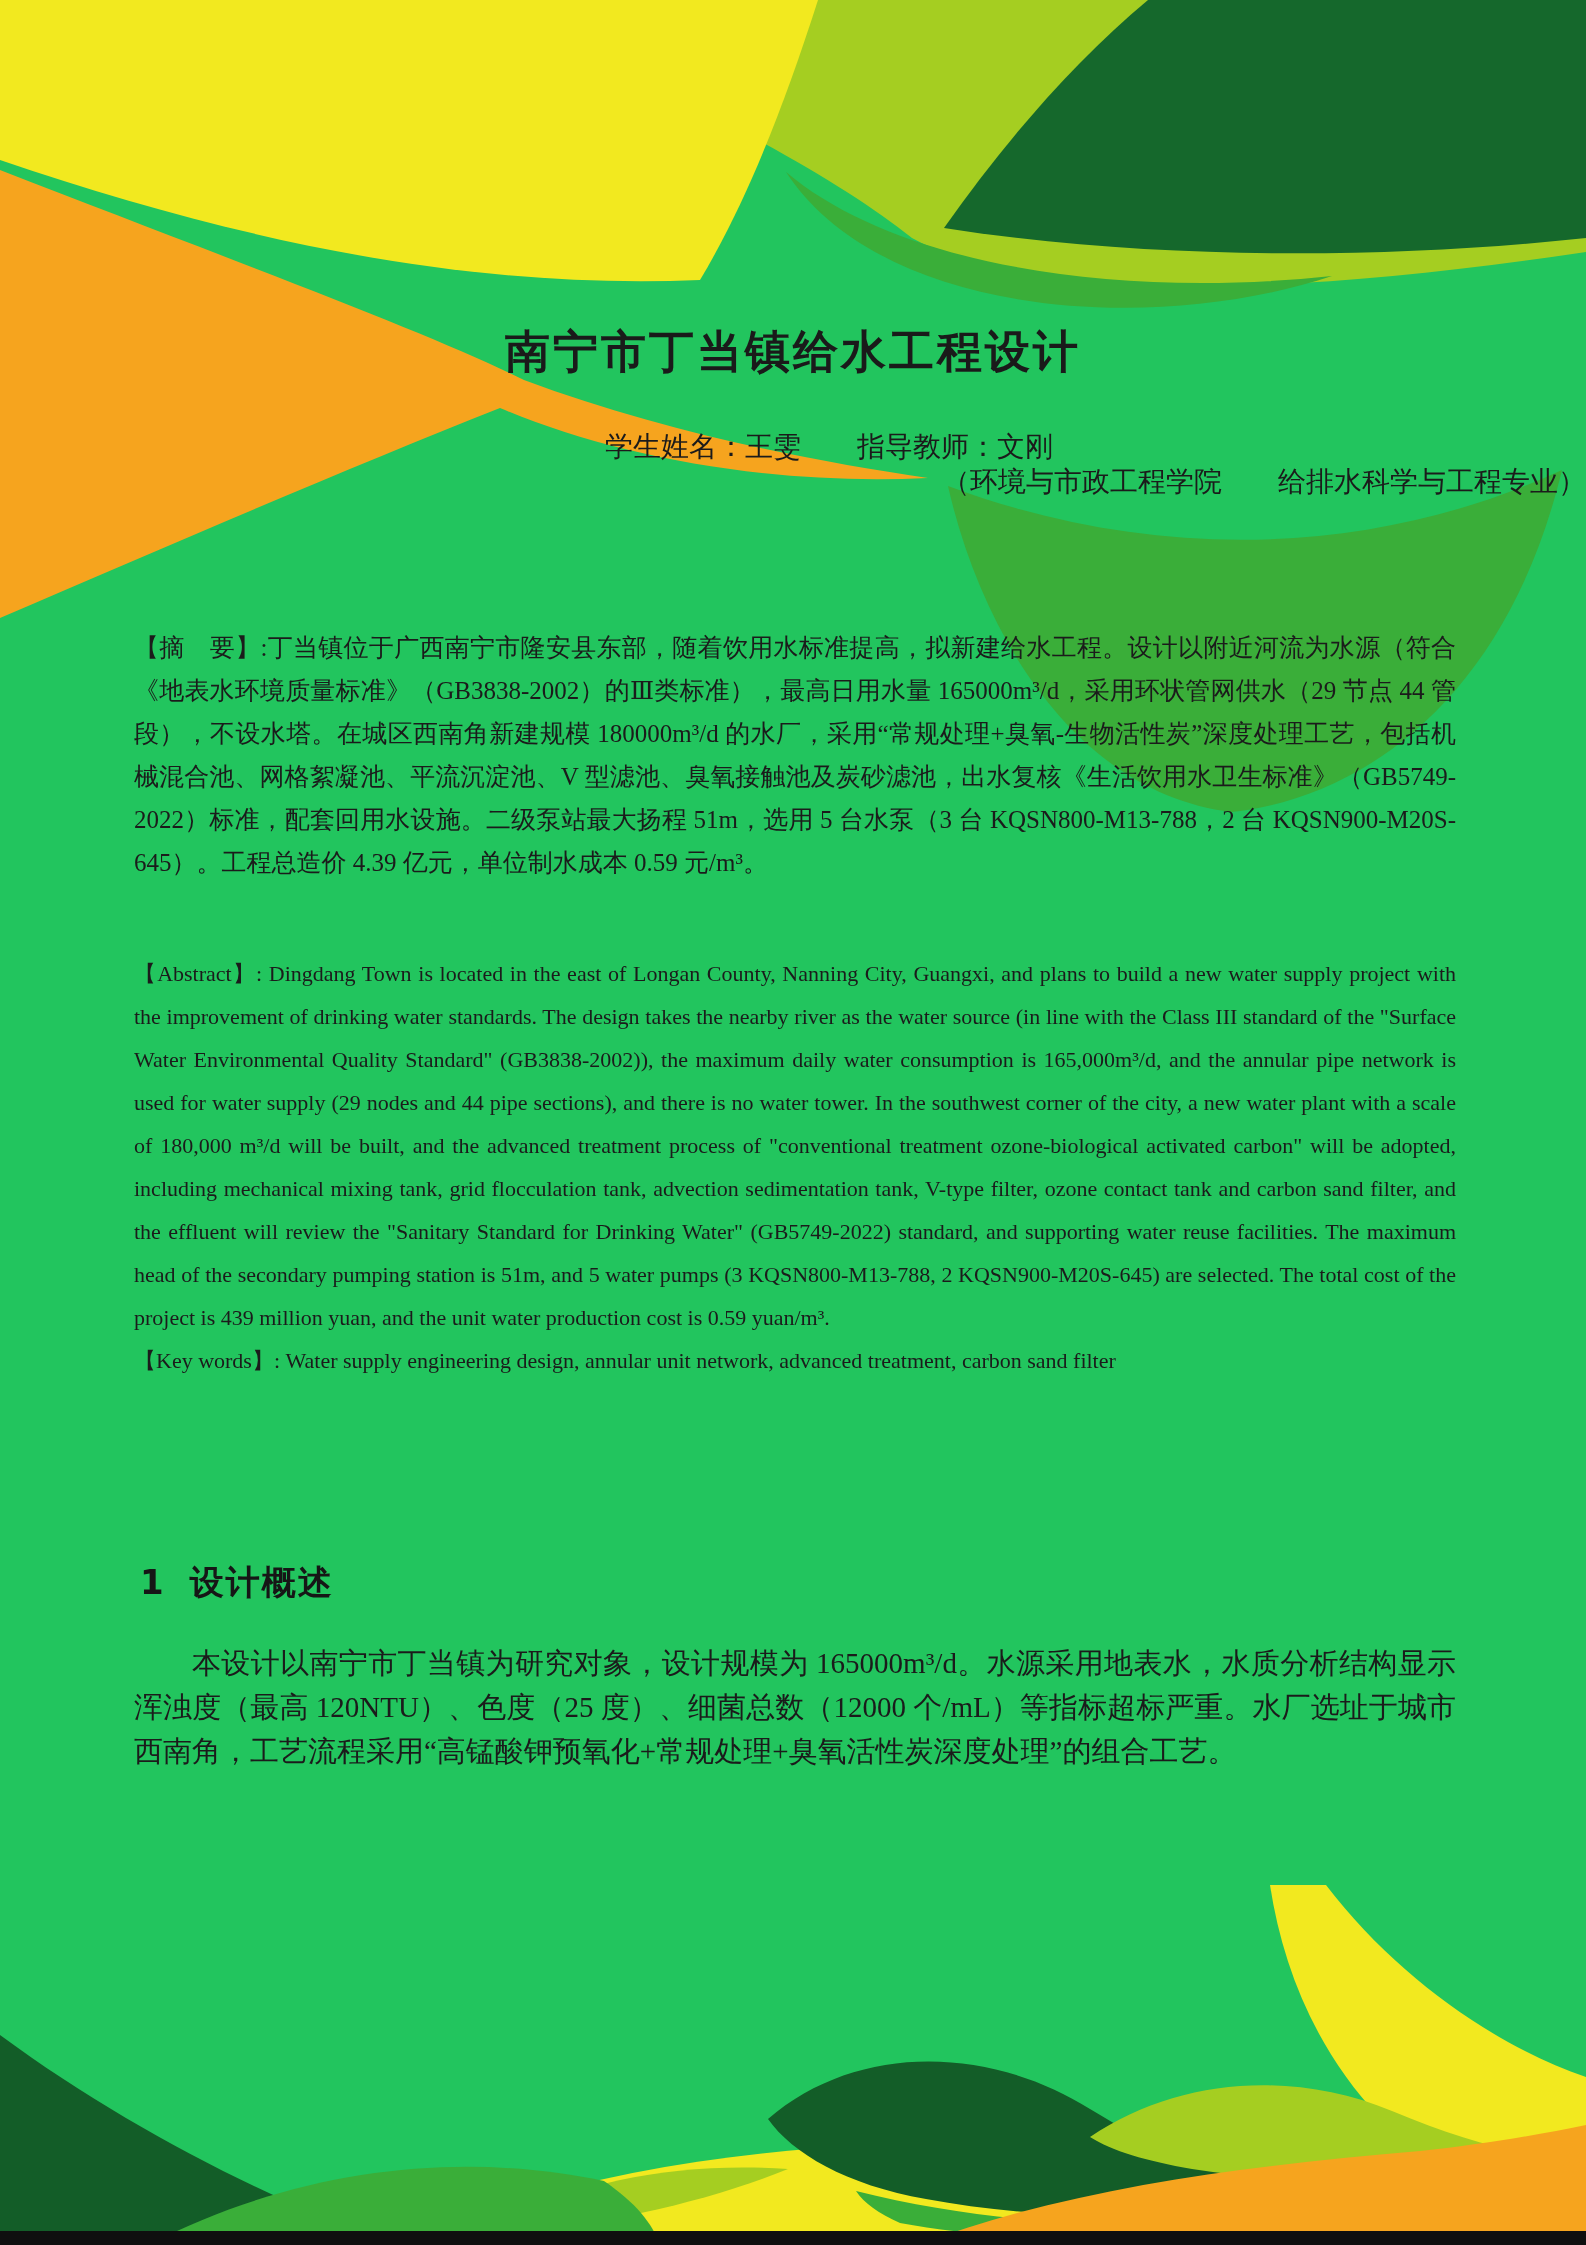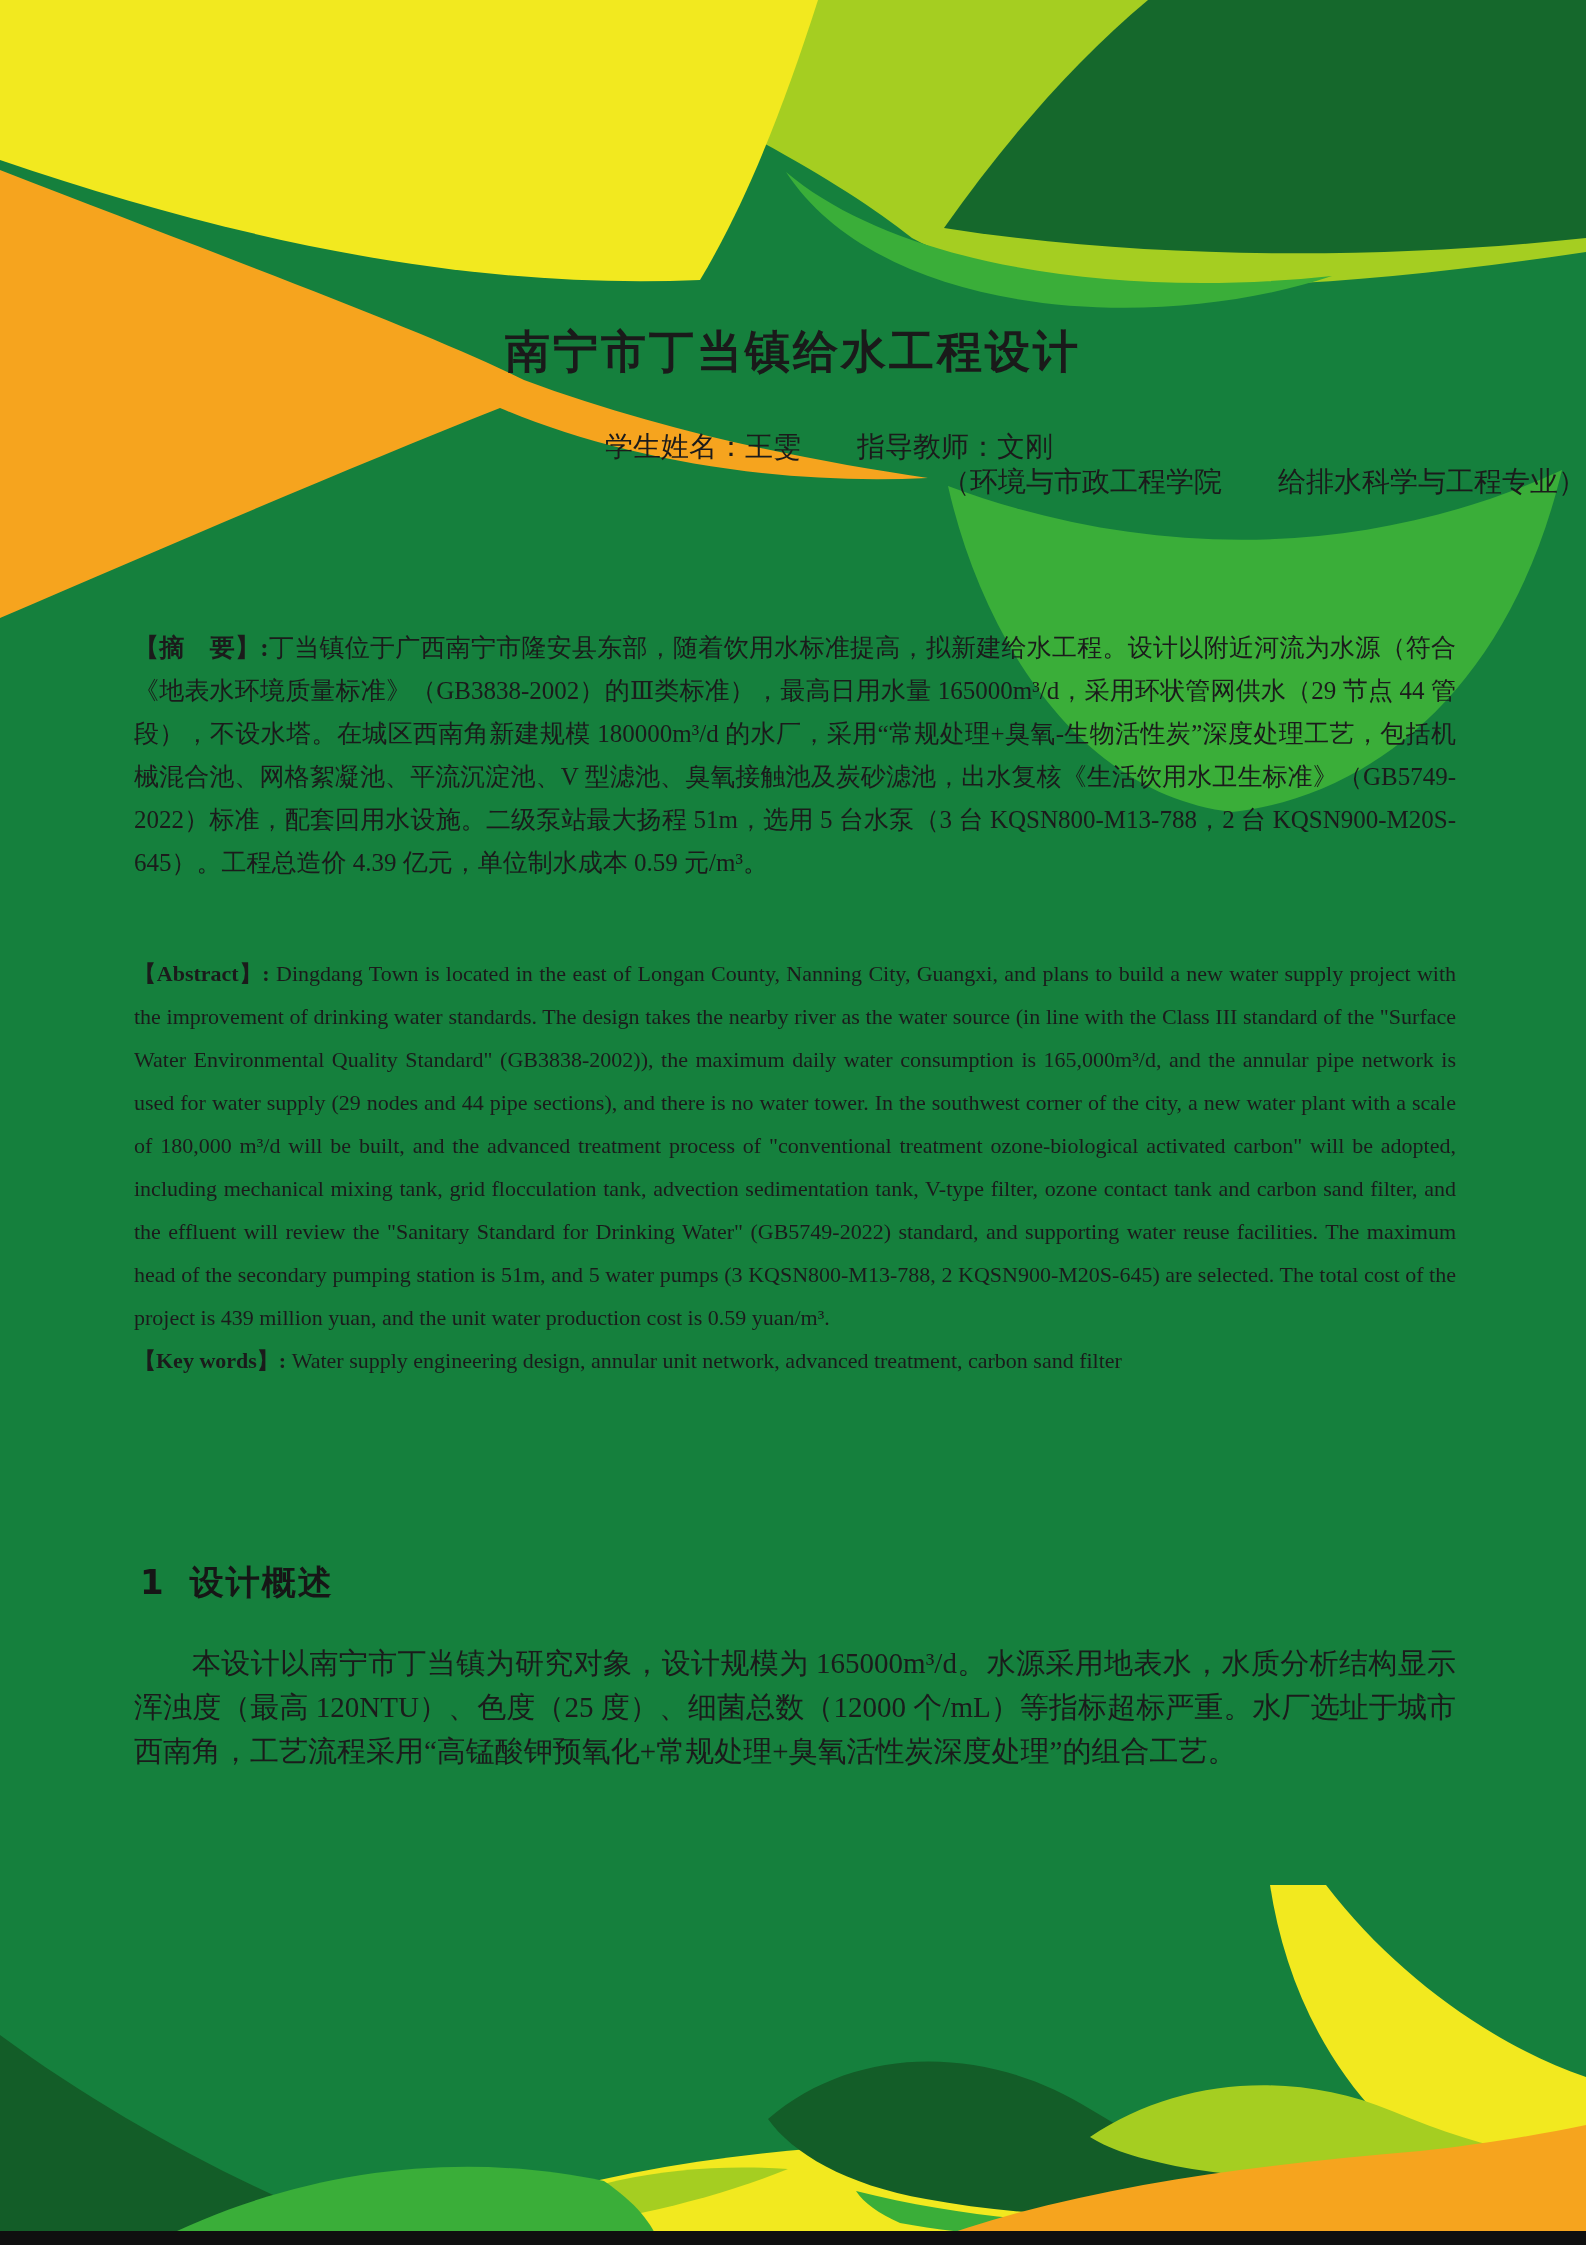--- a/index.html
+++ b/index.html
@@ -1,34 +1,34 @@
 <!DOCTYPE html>
 <html><head>
 <meta charset="utf-8">
 <style>
   html,body { margin:0; padding:0; background:#ffffff; }
   .page {
-    position:relative; width:1586px; height:2245px; background:#15803d; overflow:hidden;
+    position:relative; width:1586px; height:2245px; background:#22c55e; overflow:hidden;
     font-family:"Liberation Serif","DejaVu Serif",serif; color:#1b1b1b;
   }
   svg.deco { position:absolute; left:0; display:block; }
   .deco-top { top:0; }
   .deco-bottom { bottom:0; }
   .centered { position:absolute; left:0; width:100%; text-align:center; }
   .doc-title {
     top:292px; font-family:"DejaVu Sans","Liberation Sans",sans-serif;
     font-weight:bold; font-size:45px; letter-spacing:3px; color:#1a1a1a;
   }
   .byline   { top:428px; font-size:28px;padding-left:36px; }
   .affil    { top:463px; font-size:28px;text-align:right; }
   .block { position:absolute; left:134px; width:1322px; text-align:justify; }
   .cn-abs { top:626px;  font-size:25px; line-height:43px; }
   .en-abs { top:952px;  font-size:22px; line-height:43px; }
   .block p { margin:0; }
-  .lbl { font-weight:bold; }
+  .lbl { font-weight:normal; }
   .sec-h {
     position:absolute; left:136px; top:1556px; margin:4px;
     font-family:"DejaVu Sans","Liberation Sans",sans-serif;
     font-weight:bold; font-size:34px; letter-spacing:2px; color:#161616;
   }
   .sec-h .num { margin-right:24px; font-weight:bold; }
   .body-p { top:1641px; font-size:29px; line-height:44px; }
   .body-p p { text-indent:58px; }
 </style>
 </head>

